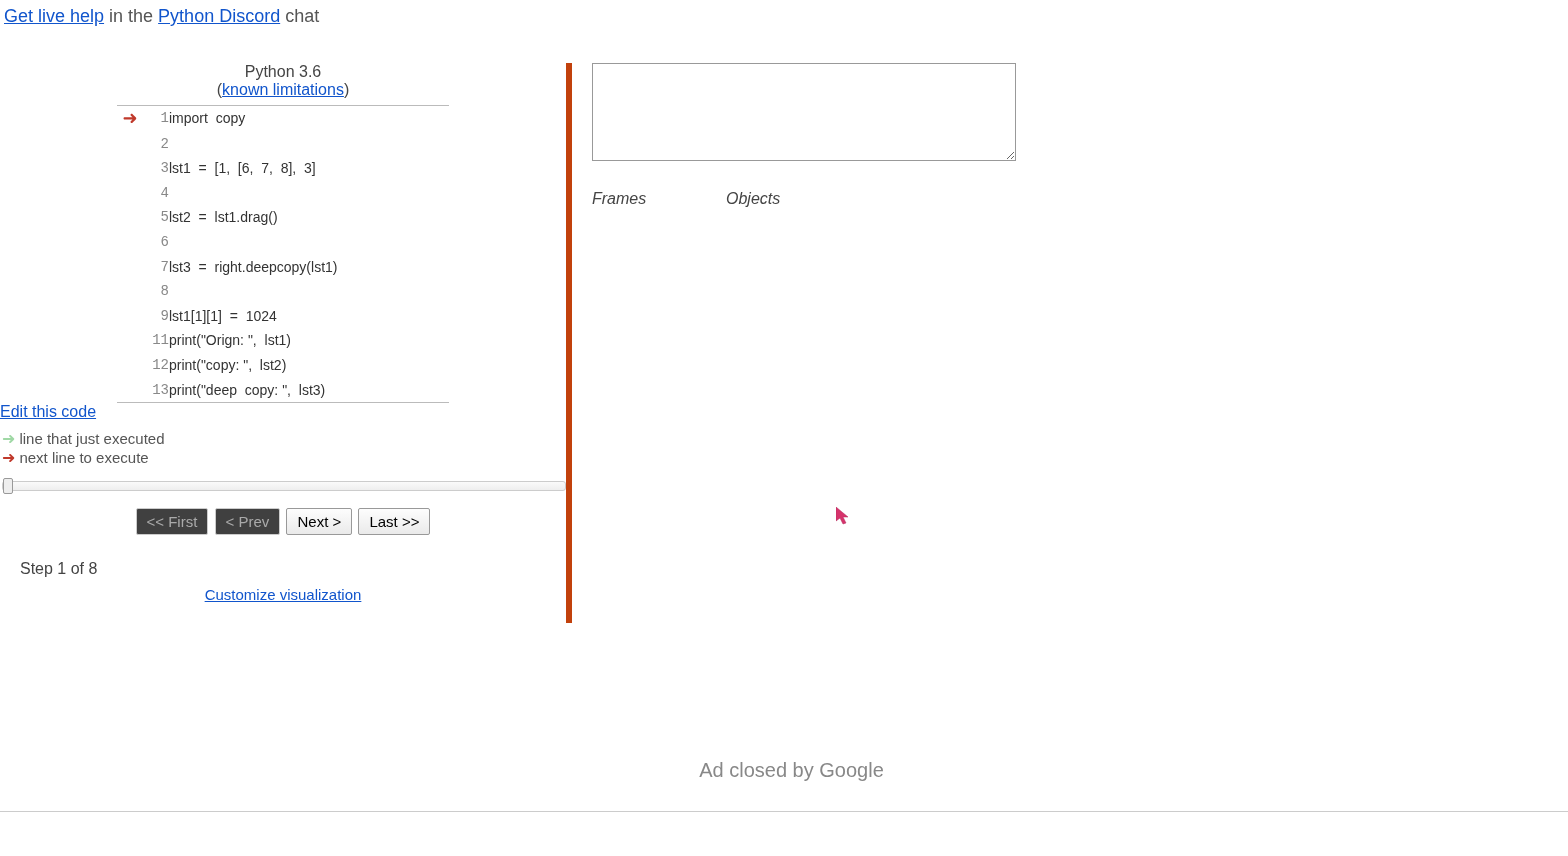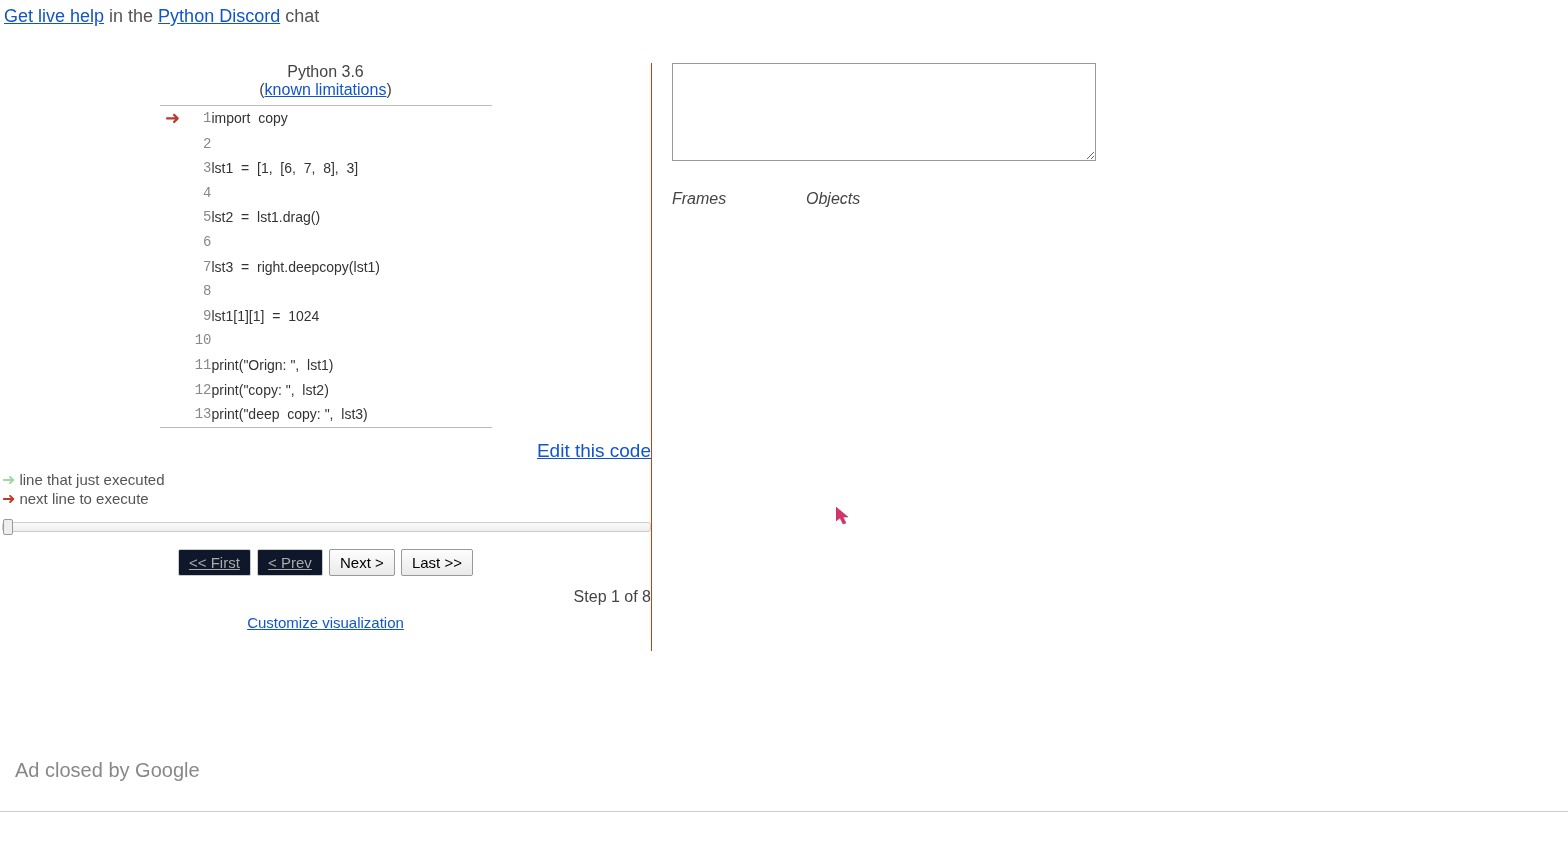--- a/index.html
+++ b/index.html
@@ -18,22 +18,22 @@
   .top-banner {
     padding: 6px 4px;
     font-size: 18px;
     color: #555;
   }
   .main-wrap {
     display: flex;
     padding-top: 30px;
   }
   .left-col {
-    width: 652px;
-    border-right: 1px solid #c2410c;
+    width: 572px;
+    border-right: 6px solid #c2410c;
     padding-bottom: 20px;
   }
   .right-col {
     padding-left: 20px;
   }
   .lang-header {
     text-align: center;
     font-size: 16px;
     color: #444;
   }
@@ -74,23 +74,22 @@
     color: #333;
     width: 280px;
     margin-top: 14px;
   }
   .arrow-red {
     color: #c0392b;
     font-size: 18px;
     display: inline-block;
   }
   .edit-link {
-    text-align: right;
-    margin-top: 12px;
-    font-size: 19px;
+    text-align: left;
+    font-size: 16px;
   }
   .legend {
     margin-top: 8px;
     font-size: 15px;
     color: #555;
     padding-left: 2px;
   }
   .legend-row {
     display: flex;
     align-items: center;
@@ -132,30 +131,30 @@
     font-size: 15px;
     padding: 4px 10px;
     margin: 0 1px;
     border: 1px solid #999;
     background: linear-gradient(#fdfdfd,#eaeaea);
     border-radius: 2px;
     cursor: pointer;
   }
   .controls button:disabled {
     color: #aaa;
-    background: #0f172a;
+    background: #404040;
     border-color: #ccc;
     cursor: default;
-    text-decoration: underline;
   }
   .step-label {
-    text-align: right;
-    margin-top: 12px;
-    font-size: 16px;
-    color: #444;
+    text-align: left;
+    margin-top: 25px;
+    font-size: 16px;
+    color: #444;
+    padding-left: 20px;
   }
   .customize {
     margin-top: 8px;
     font-size: 15px;
     padding-left: 0px;
     text-align: center;
   }
   .print-label {
     font-size: 16px;
     color: #444;
@@ -178,20 +177,21 @@
     font-style: italic;
   }
   .frames-objects .frames {
     width: 134px;
   }
   .ad-closed {
     position: absolute;
     left: 8px;
     right: 0;
     bottom: 74px;
+    text-align: center;
     color: #888;
     font-size: 20px;
     font-family: Arial, sans-serif;
     margin-left: 7px;
   }
   .ad-closed .google {
     font-weight: 500;
     color: #888;
   }
   .cursor-ptr {
@@ -264,25 +264,20 @@
           </tr>
           <tr>
             <td class="arrow-col"></td>
             <td class="gutter">8</td>
             <td class="code-col"></td>
           </tr>
           <tr>
             <td class="arrow-col"></td>
             <td class="gutter">9</td>
             <td class="code-col">lst1[1][1]  =  1024</td>
-          </tr>
-          <tr>
-            <td class="arrow-col"></td>
-            <td class="gutter">10</td>
-            <td class="code-col"></td>
           </tr>
           <tr>
             <td class="arrow-col"></td>
             <td class="gutter">11</td>
             <td class="code-col">print("Orign: ",  lst1)</td>
           </tr>
           <tr>
             <td class="arrow-col"></td>
             <td class="gutter">12</td>
             <td class="code-col">print("copy: ",  lst2)</td>

